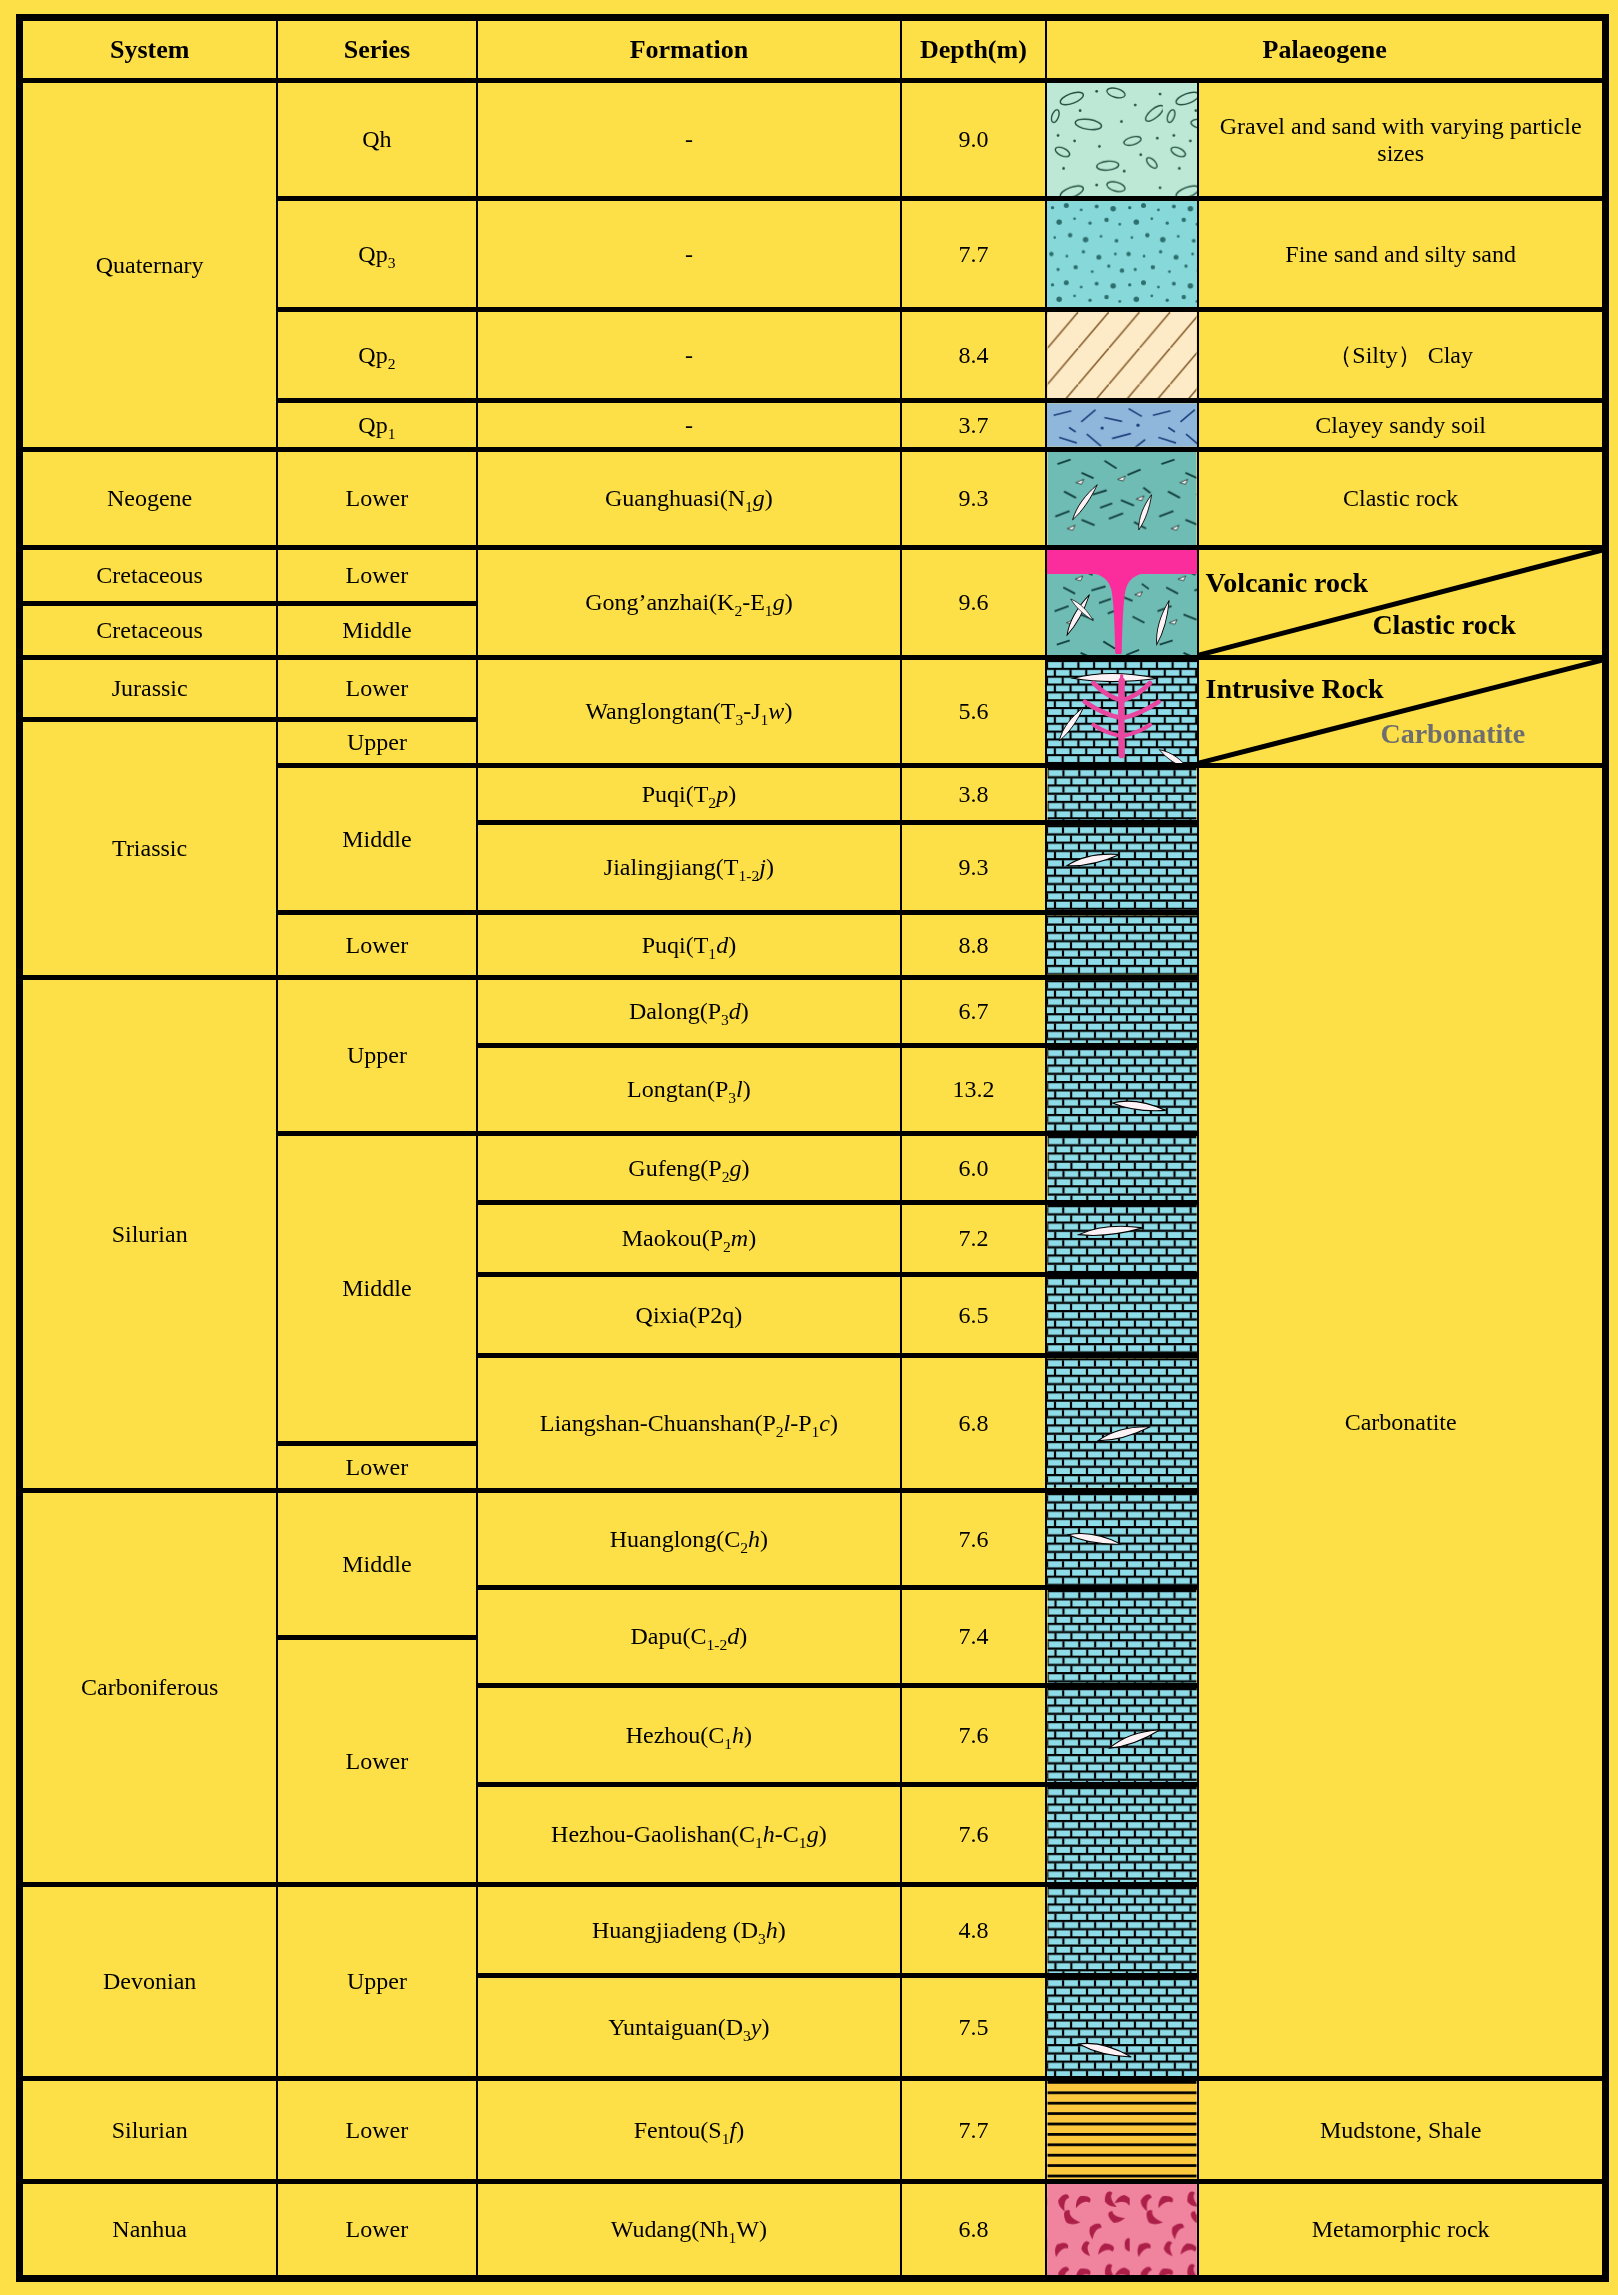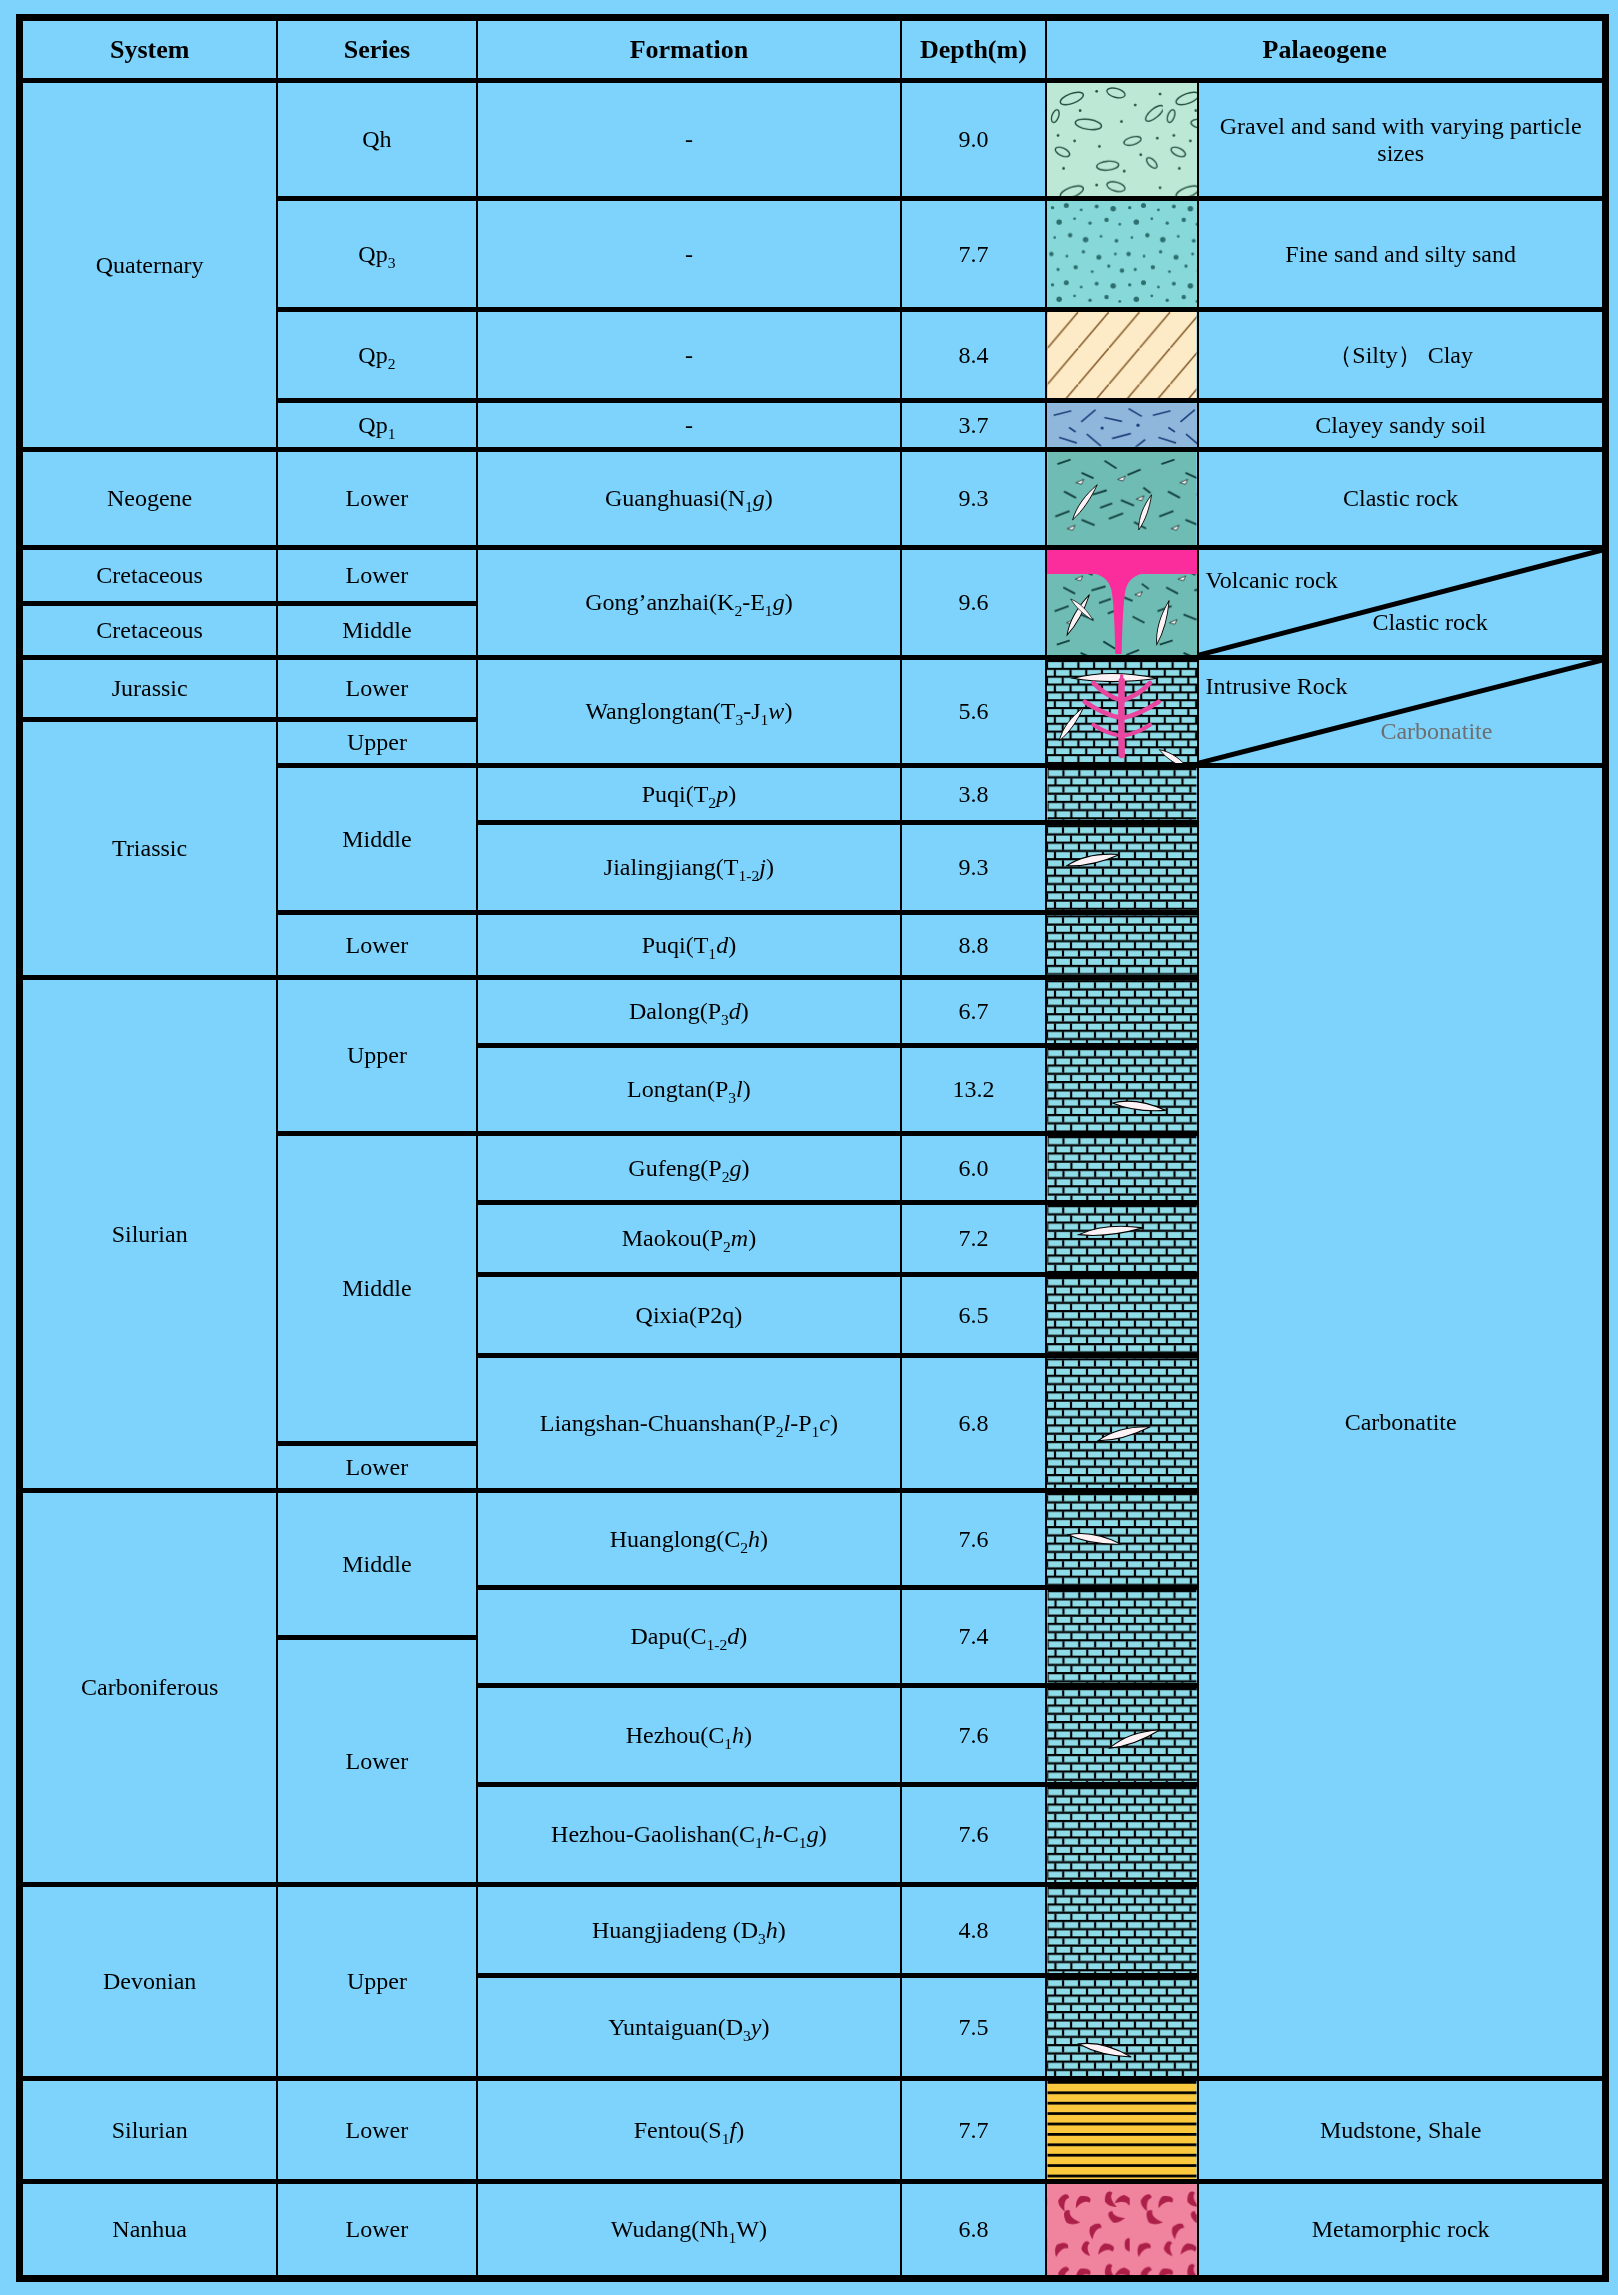--- a/index.html
+++ b/index.html
@@ -1,29 +1,29 @@
 <!DOCTYPE html>
 <html style="font-size:8.8px"><head>
 <meta charset="utf-8">
 <style>
   html,body{margin:0;padding:0;background:#ffffff;}
-  .page{position:relative;width:1618px;height:2295px;background:#7dd3fc;
+  .page{position:relative;width:1618px;height:2295px;background:#fde047;
         font-family:"Liberation Serif","DejaVu Serif",serif;color:#000;}
   table.strat{position:absolute;left:16.4px;top:14.2px;width:1585px;
         border-collapse:collapse;table-layout:fixed;border:7.1px solid #000;}
   td{border:2.7px solid #000;border-top-width:5.5px;border-bottom-width:5.5px;
      text-align:center;vertical-align:middle;font-size:24px;padding:0;}
   td.hd{font-weight:bold;font-size:26px;}
   .sub{font-size:65%;vertical-align:sub;line-height:0;}
   .it{font-style:italic;}
   td.sw-td{position:relative;padding:0;overflow:hidden;}
   .sw{position:absolute;left:0;top:0;width:100%;height:100%;display:block;}
   td.diag{position:relative;overflow:hidden;}
   .dsvg{position:absolute;left:0;top:0;width:100%;height:100%;display:block;}
-  .dlbl{position:absolute;white-space:nowrap;font-size:24px;}
+  .dlbl{position:absolute;white-space:nowrap;font-size:28px;font-weight:bold;}
   .gray{color:#6e6e6e;}
   td.desc{padding:0 16.4px;}
   .defs{position:absolute;width:0;height:0;}
 </style>
 </head>
 <body>
 
 <svg class="defs" xmlns="http://www.w3.org/2000/svg">
   <defs>
     <path id="sliver" d="M0,10 C30,-2 64,0 98,10 C64,17 30,18 0,10 Z" fill="#fdf3f6" stroke="#000" stroke-width="2"></path>

